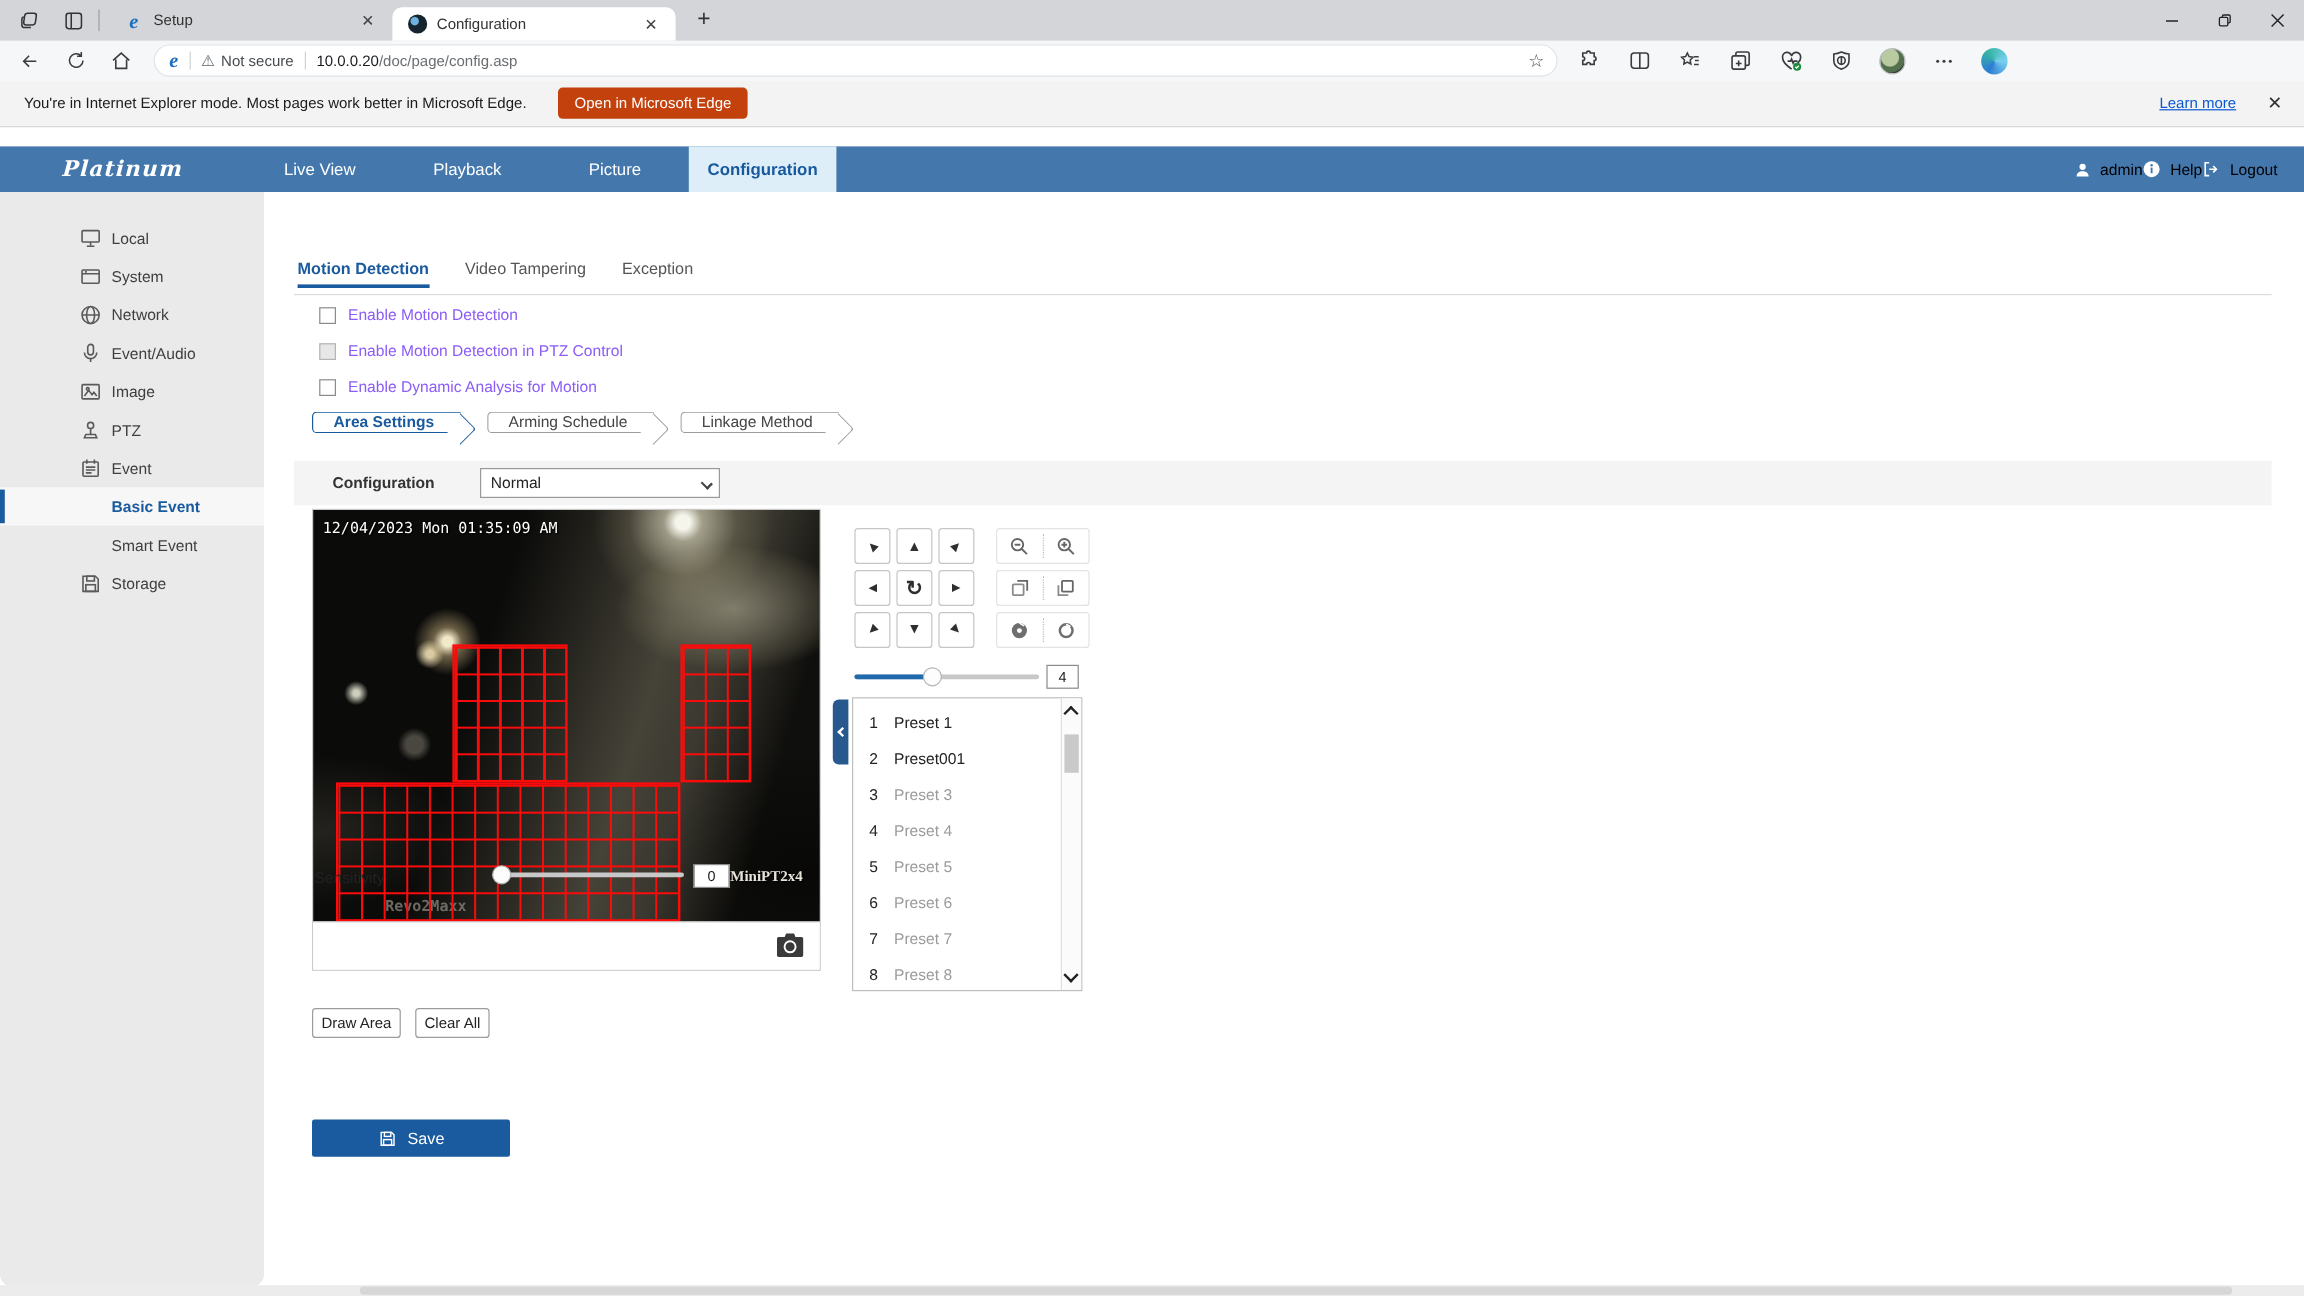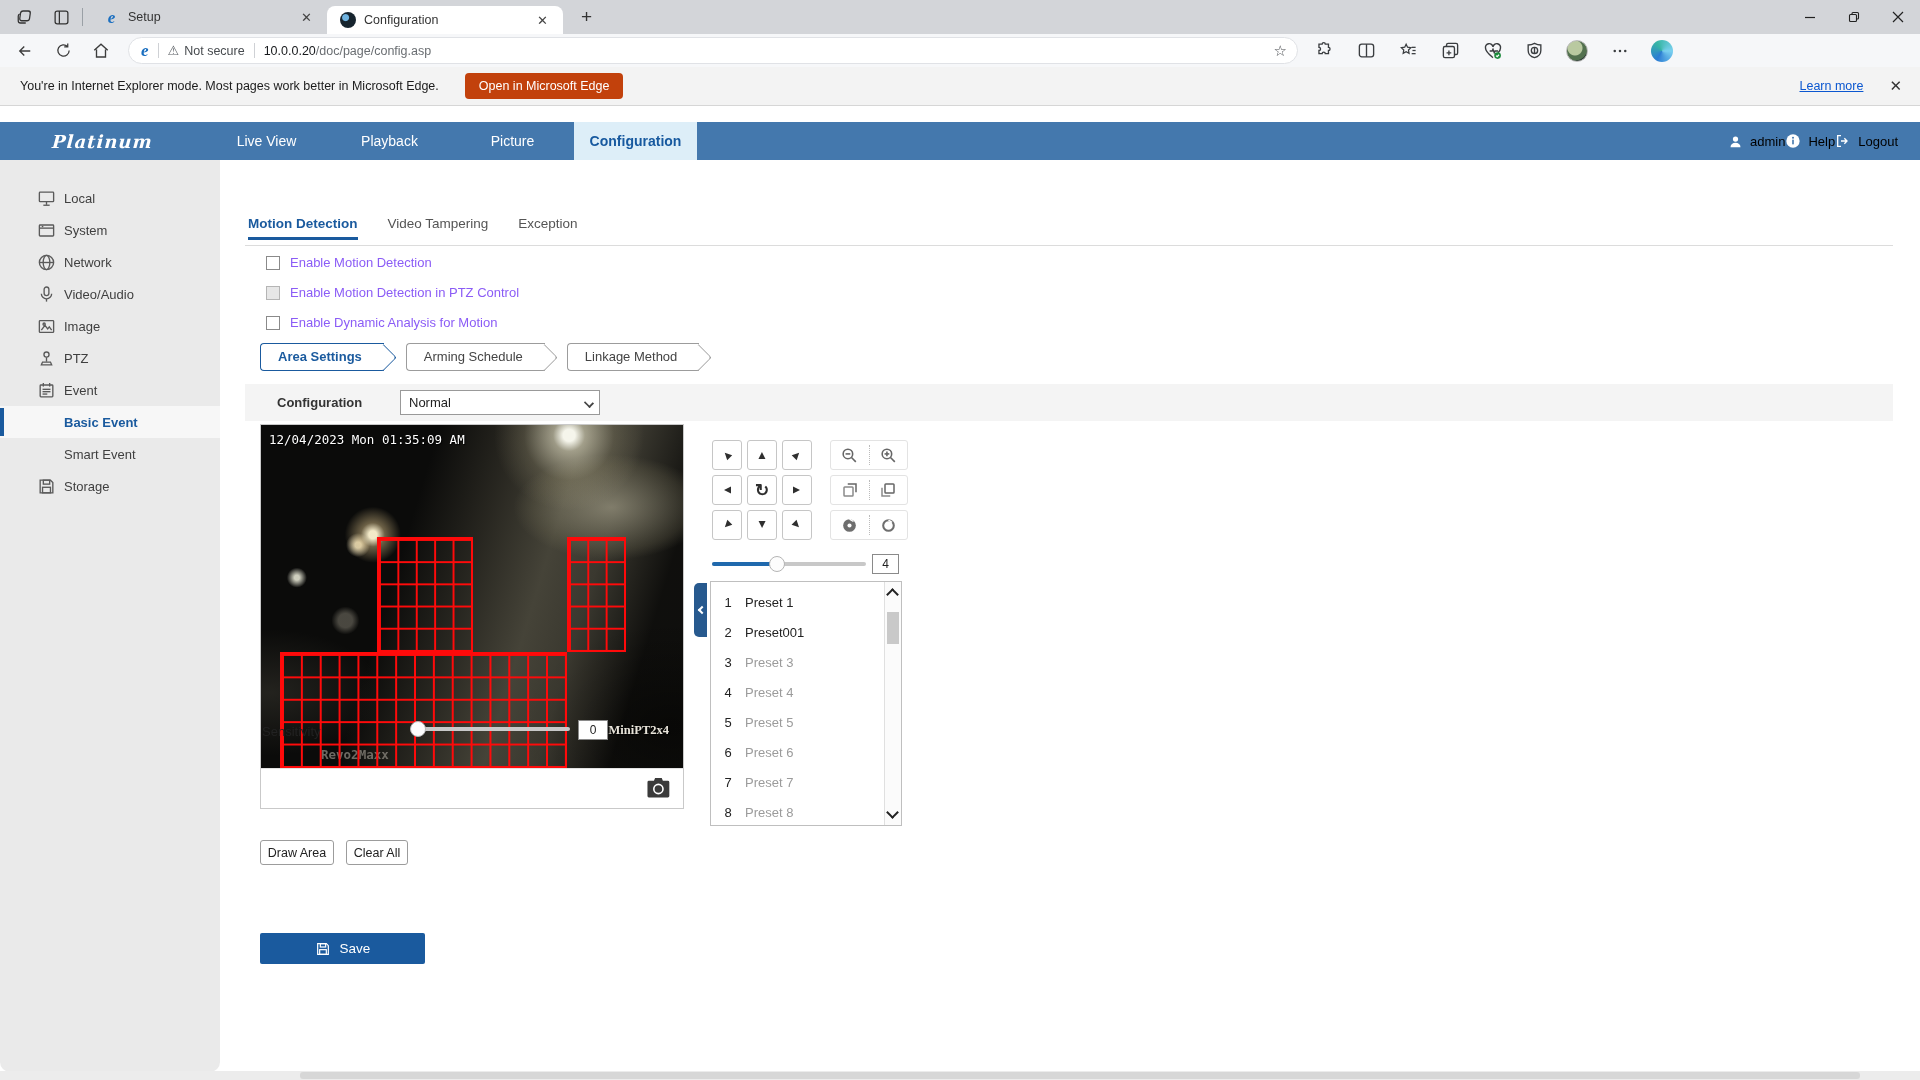--- a/index.html
+++ b/index.html
@@ -49,40 +49,40 @@
   .appheader { position:absolute; left:0; top:122px; width:1920px; height:38px; background:#4478ad; display:flex; align-items:stretch; }
   .brand { width:205px; display:flex; align-items:center; justify-content:center; color:#fff; font-family:"DejaVu Serif", serif; font-style:italic; font-weight:bold; font-size:18px; letter-spacing:1px; transform:skewX(-4deg); }
   .mainnav { display:flex; }
   .mainnav .navitem { width:123px; display:flex; align-items:center; justify-content:center; color:#fff; font-size:14px; }
   .mainnav .navitem.active { background:#ddeef8; color:#17599f; font-weight:bold; }
   .hdr-right { margin-left:auto; display:flex; align-items:center; margin-right:22px; color:#000000; font-size:13px; }
   .hdr-item { display:flex; align-items:center; gap:7px; }
 
   
   .sidebar { position:absolute; left:0; top:160px; width:220px; height:912px; background:#eaeaea; border-radius:0 0 10px 10px; padding-top:22px; font-size:13px; color:#3f3f3f; }
-  .side-item { position:relative; height:32px; display:flex; align-items:center; }
+  .side-item { position:relative; height:32px; display:flex; align-items:center;padding-left:29px; }
   .side-item .sic { width:20px; height:20px; margin:0 8px 0 36px; display:flex; align-items:center; justify-content:center; }
   .side-item.sub .slabel { margin-left:64px; }
   .side-item.active { background:#f7f7f7; color:#1a5a9e; font-weight:bold; }
   .side-item.active::before { content:""; position:absolute; left:0; top:2px; bottom:2px; width:4px; background:#1a5a9e; }
 
   .content { position:absolute; left:220px; top:160px; width:1700px; height:912px; background:#fff;margin-top:36px; }
 
   .mtabs { position:absolute; left:28px; top:20px; display:flex; gap:30px; font-size:13.5px; color:#555; }
   .mtab { padding-bottom:9px; position:relative; }
   .mtab.active { color:#1a5a9e; font-weight:bold; }
   .mtab.active::after { content:""; position:absolute; left:0; right:0; bottom:0; height:3px; background:#1a5a9e; }
   .mtabs-line { position:absolute; left:25px; top:49px; width:1648px; height:1px; background:#dcdcdc; }
 
   .chkrow { position:absolute; left:46px; display:flex; align-items:center; gap:10px; font-size:13px; color:#8b5cf6; }
   .chk { width:14px; height:14px; border:1px solid #8a8a8a; background:#fff; }
   .chk.disabled { background:#e7e7e7; border-color:#b5b5b5; }
 
   .subtabs { position:absolute; left:40px; top:147px; display:flex; gap:22px; }
-  .stab { position:relative; height:28px; display:flex; align-items:center; padding:0 22px 2px 17px; border:1px solid #9c9c9c; border-right:none; border-radius:4px 0 0 4px; font-size:13px; color:#444; background:#fff; }
+  .stab { position:relative; height:18px; display:flex; align-items:center; padding:0 22px 2px 17px; border:1px solid #9c9c9c; border-right:none; border-radius:4px 0 0 4px; font-size:13px; color:#444; background:#fff; }
   .stab::after { content:""; position:absolute; right:-9px; top:3.5px; width:18px; height:18px; transform:rotate(45deg); border-top:1px solid #9c9c9c; border-right:1px solid #9c9c9c; background:#fff; border-radius:0 3px 0 0; }
   .stab.active { border-color:#1a5a9e; color:#1a5a9e; font-weight:bold; }
   .stab.active::after { border-top-color:#1a5a9e; border-right-color:#1a5a9e; }
 
   .cfgrow { position:absolute; left:25px; top:188px; width:1648px; height:37px; background:#f4f4f4; display:flex; align-items:center; }
   .cfgrow .lbl { margin-left:32px; width:123px; font-weight:bold; font-size:13px; color:#333; }
   .select { width:200px; height:25px; border:1px solid #999; background:#fff; display:flex; align-items:center; font-size:13px; color:#222; padding-left:8px; position:relative; }
   .select .chev { position:absolute; right:6px; top:8px; width:8px; height:8px; border-right:2px solid #444; border-bottom:2px solid #444; transform:rotate(45deg) scale(1,.8); }
 
   
@@ -356,21 +356,21 @@
           <span class="slabel">Network</span>
         </div>
         <div class="side-item">
           <span class="sic">
             <svg width="19" height="19" viewBox="0 0 24 24" fill="none" stroke="#5a5a5a" stroke-width="1.7">
               <rect x="9" y="2.5" width="6" height="11" rx="3"></rect>
               <path d="M5.5 11 a6.5 6.5 0 0 0 13 0"></path>
               <line x1="12" y1="17.5" x2="12" y2="21"></line>
             </svg>
           </span>
-          <span class="slabel">Video/Audio</span>
+          <span class="slabel">Event/Audio</span>
         </div>
         <div class="side-item">
           <span class="sic">
             <svg width="19" height="19" viewBox="0 0 24 24" fill="none" stroke="#5a5a5a" stroke-width="1.7">
               <rect x="3" y="4.5" width="18" height="15" rx="1"></rect>
               <path d="M5.5 16.5 l4.5-6 3.5 4.5 2-2.5 3 4"></path>
               <circle cx="9" cy="9" r="1.4"></circle>
             </svg>
           </span>
           <span class="slabel">Image</span>

